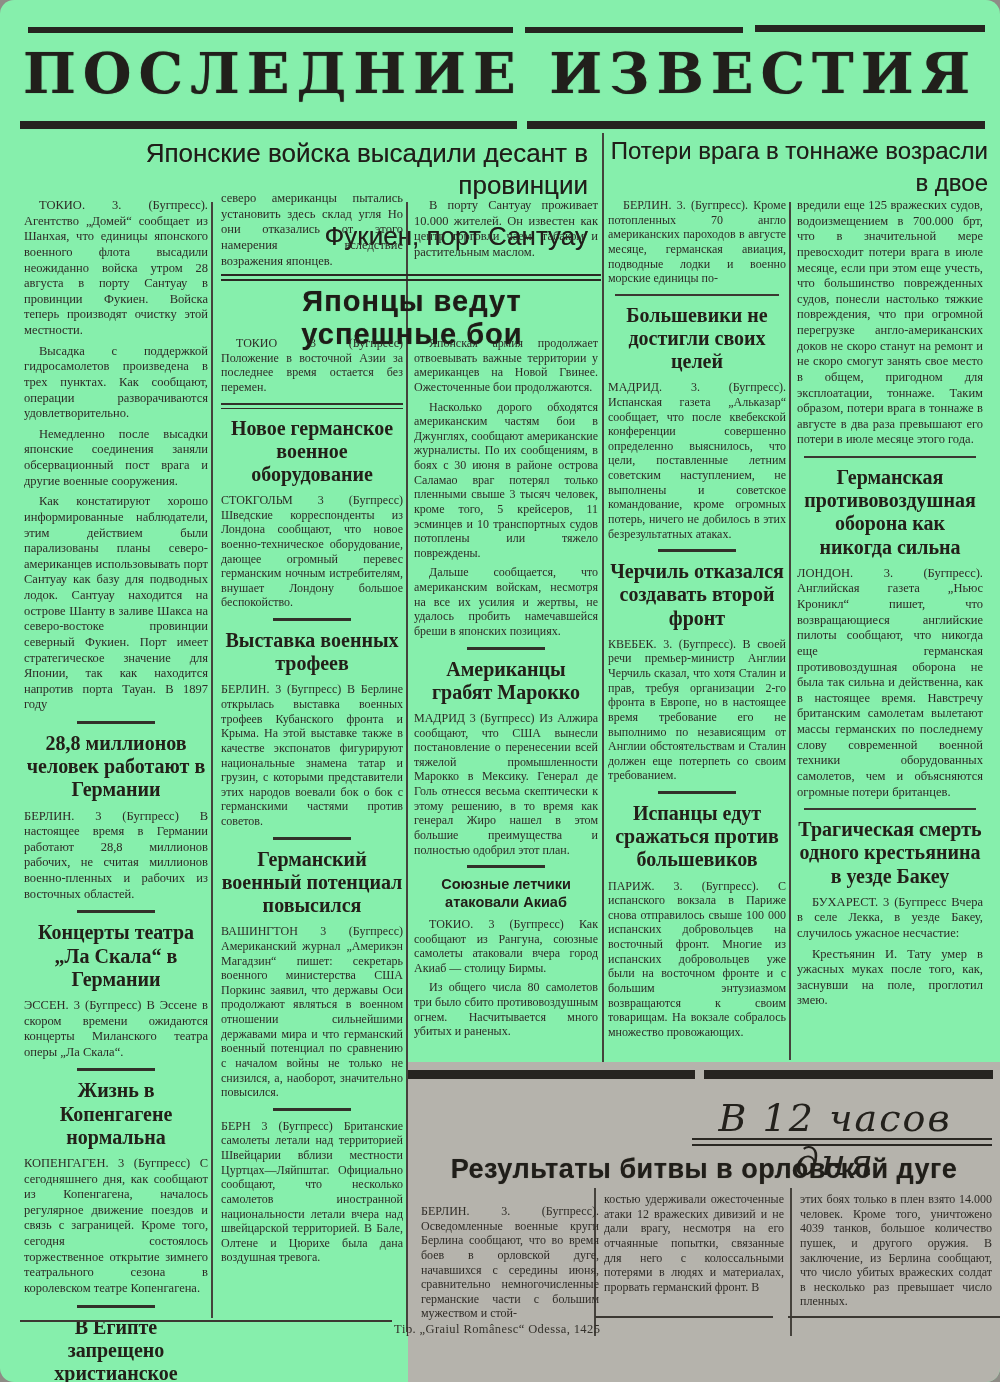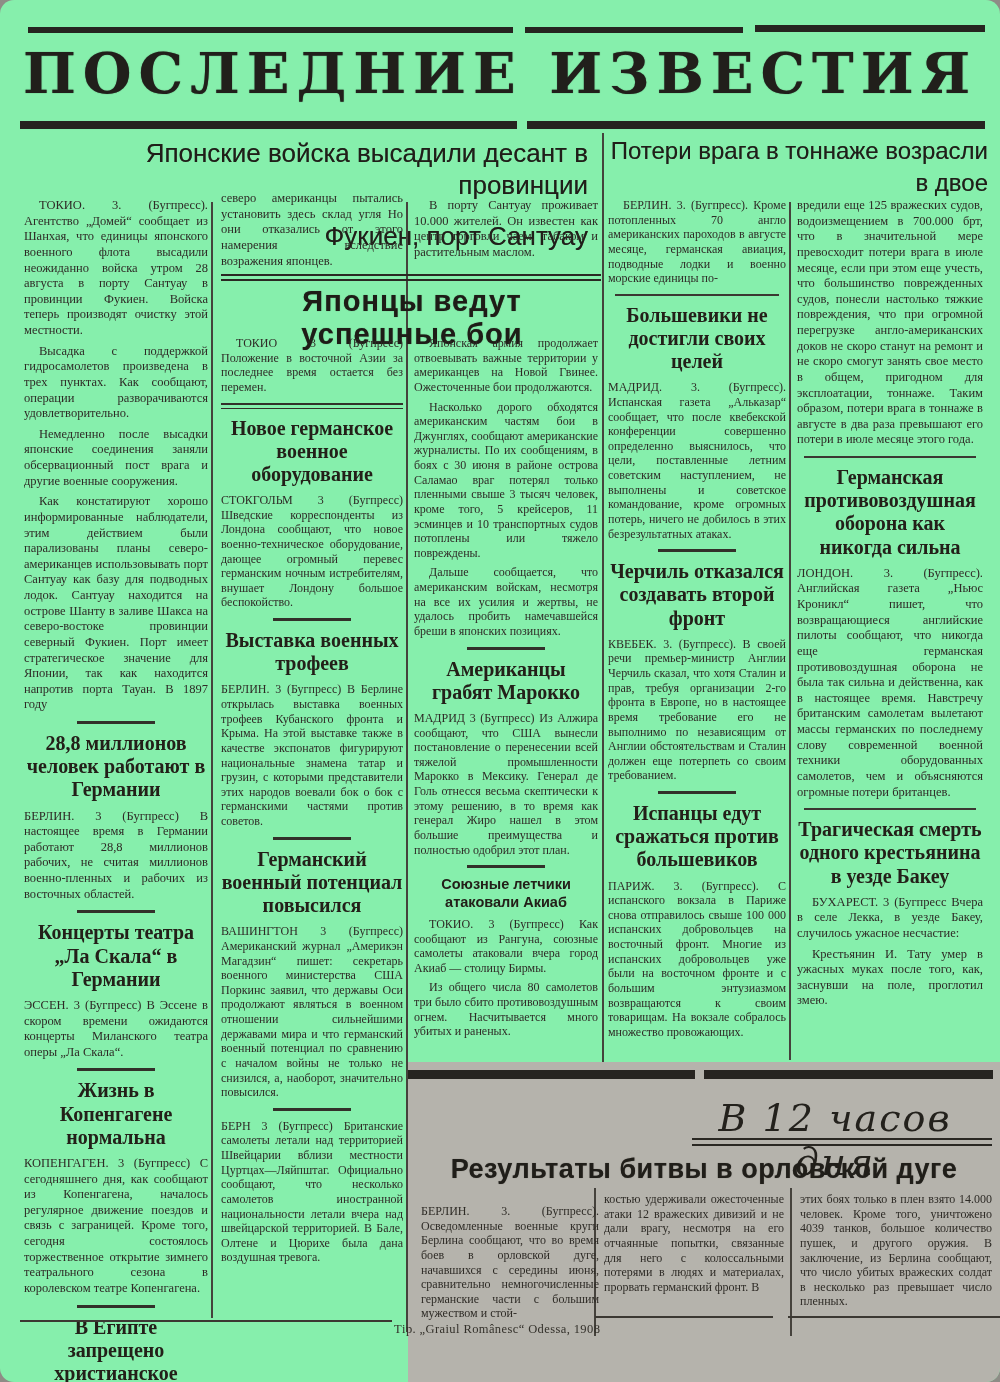--- a/index.html
+++ b/index.html
@@ -214,15 +214,15 @@
     </div>
     <div class="abs body-col tight" style="left:392px;top:130px;width:192px;">
       <p class="noind">этих боях только в плен взято 14.000 человек. Кроме того, уничтожено 4039 танков, большое количество пушек, и другого оружия. В заключение, из Берлина сообщают, что число убитых вражеских солдат в несколько раз превышает число пленных.</p>
     </div>
 
     <div class="abs" style="left:187px;top:254px;width:178px;height:2px;background:#3b3832;"></div>
     <div class="abs" style="left:380px;top:254px;width:212px;height:2px;background:#3b3832;"></div>
   </div>
 
   <div class="abs" style="left:20px;top:1320px;width:372px;height:2px;background:#3b3832;"></div>
-  <div class="abs imprint" style="left:394px;top:1322px;width:320px;">Тip. „Graiul Românesc“ Odessa, 1908</div>
+  <div class="abs imprint" style="left:394px;top:1322px;width:320px;">Тip. „Graiul Românesc“ Odessa, 1425</div>
 
 </div>
 
 </body></html>

